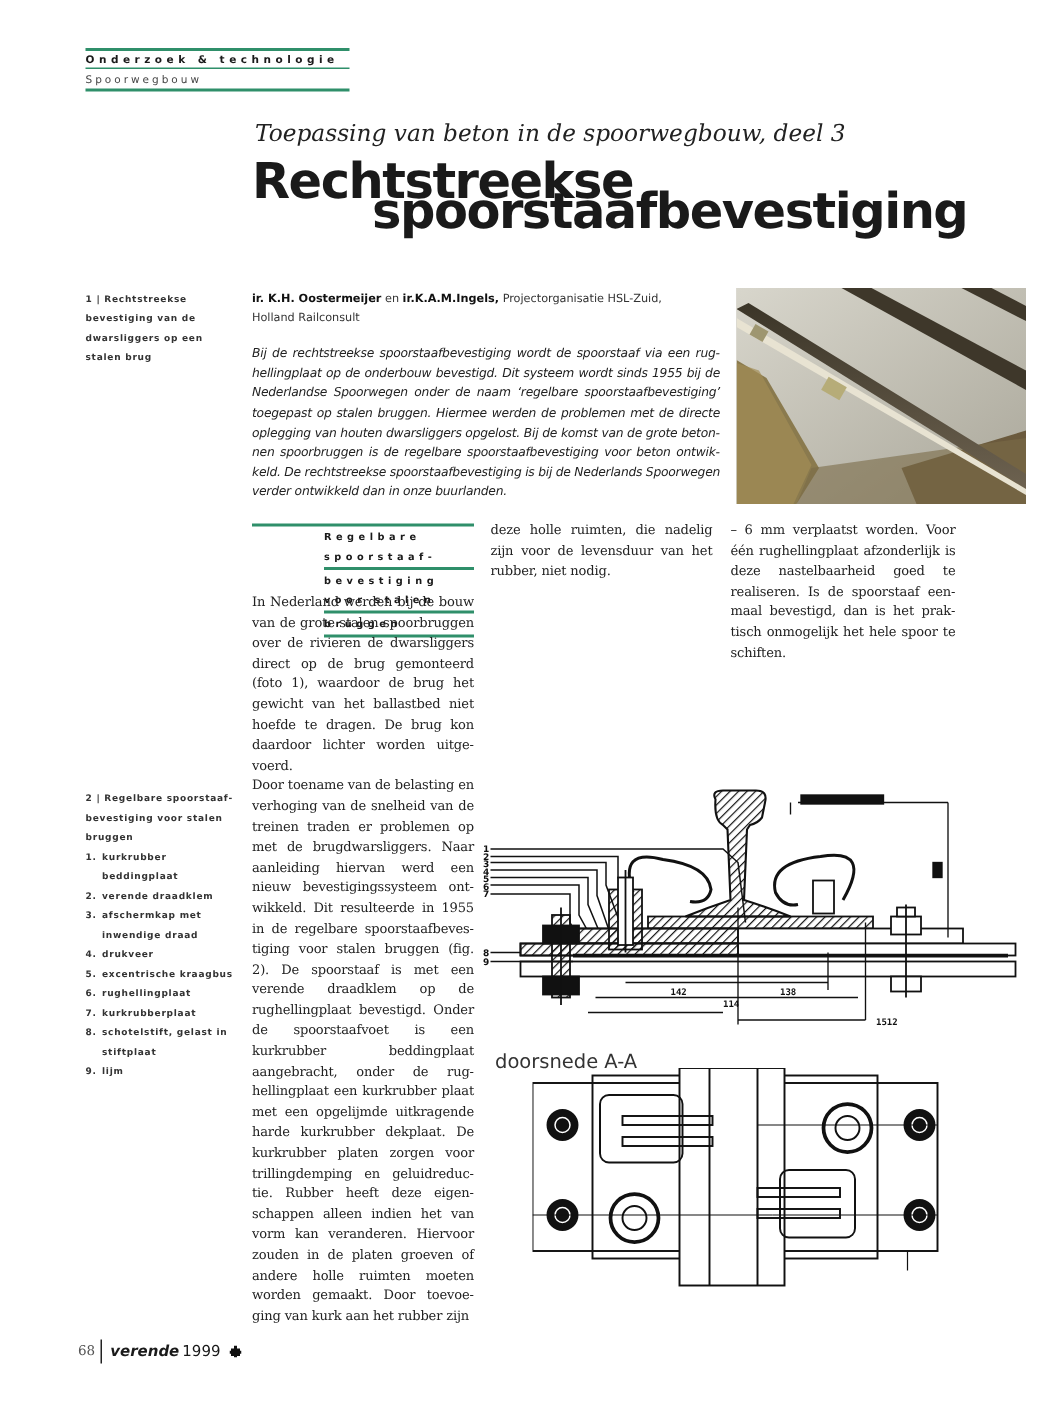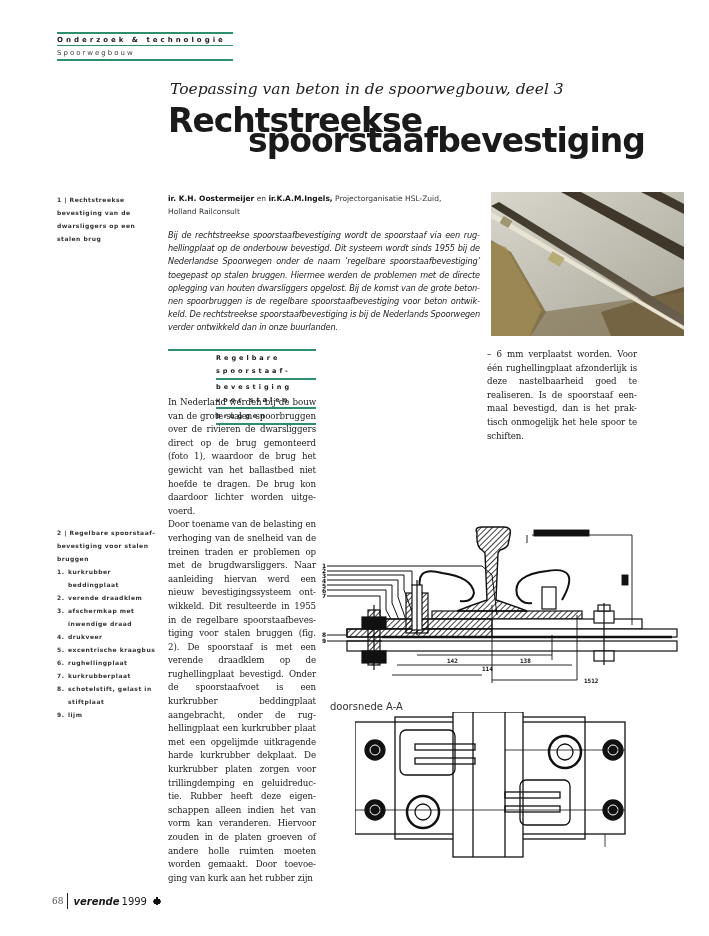--- a/index.html
+++ b/index.html
@@ -25,21 +25,21 @@
     .subhead { left: 168px; top: 349px; width: 148px; font-family: "DejaVu Sans", sans-serif; font-size: 6.5px; font-weight: bold; letter-spacing: 3px; line-height: 13px; }
     .subhead span { display: block; border-bottom: 2px solid #2f8f6a; padding-top: 1px; margin-left: 48px; }
     .col { font-family: "DejaVu Serif", serif; font-size: 8.7px; line-height: 13.6px; text-align: justify; color: #222; letter-spacing: -0.1px; }
     .col p { text-indent: 0; }
     .col1 { left: 168px; top: 396px; width: 148px; }
     .col2 { left: 327px; top: 348px; width: 148px; }
     .col3 { left: 487px; top: 348px; width: 150px; }
     .col3 .gap { height: 13.6px; }
     .drawing1 { left: 322px; top: 505px; width: 362px; height: 190px; }
     .drawing2 { left: 355px; top: 712px; width: 300px; height: 160px; }
-    .sect-label { left: 330px; top: 701px; font-family: "DejaVu Sans", sans-serif; font-size: 10px; color: #333; }
+    .sect-label { left: 330px; top: 701px; font-family: "DejaVu Sans", sans-serif; font-size: 13px; color: #333; }
     .footer { left: 52px; top: 893px; display: flex; align-items: center; font-family: "DejaVu Sans", sans-serif; }
     .footer .pg { font-family: "DejaVu Serif", serif; font-size: 9px; color: #555; padding-right: 4px; border-right: 1px solid #222; line-height: 16px; }
     .footer .mag { font-style: italic; font-weight: bold; font-size: 10px; padding-left: 5px; }
     .footer .yr { font-size: 10px; padding-left: 2px; }
     .footer .logo { margin-left: 6px; width: 8px; height: 8px; }
   </style>
 </head>
 <body>
 
 <div class="rule" style="left:57px; top:32px; width:176px;"></div>
@@ -95,20 +95,21 @@
   <span>Regelbare spoorstaaf-</span>
   <span>bevestiging voor stalen</span>
   <span>bruggen</span>
 </div>
 
 <div class="abs col col1">
   <p>In Nederland werden bij de bouw van de grote stalen spoorbruggen over de rivieren de dwarsliggers direct op de brug gemonteerd (foto 1), waardoor de brug het gewicht van het ballastbed niet hoefde te dragen. De brug kon daardoor lichter worden uitge­voerd.</p>
   <p>Door toename van de belasting en verhoging van de snelheid van de treinen traden er problemen op met de brugdwarsliggers. Naar aanleiding hiervan werd een nieuw bevestigingssysteem ont­wikkeld. Dit resulteerde in 1955 in de regelbare spoorstaafbeves­tiging voor stalen bruggen (fig. 2). De spoorstaaf is met een verende draadklem op de rughellingplaat bevestigd. Onder de spoorstaaf­voet is een kurkrubber bedding­plaat aangebracht, onder de rug­hellingplaat een kurkrubber plaat met een opgelijmde uitkragende harde kurkrubber dekplaat. De kurkrubber platen zorgen voor trillingdemping en geluidreduc­tie. Rubber heeft deze eigen­schappen alleen indien het van vorm kan veranderen. Hiervoor zouden in de platen groeven of andere holle ruimten moeten worden gemaakt. Door toevoe­ging van kurk aan het rubber zijn</p>
 </div>
 <div class="abs col col2">
+  <p>deze holle ruimten, die nadelig zijn voor de levensduur van het rubber, niet nodig.</p>
 </div>
 <div class="abs col col3">
   <p>– 6 mm verplaatst worden. Voor één rughellingplaat afzonderlijk is deze nastelbaarheid goed te realiseren. Is de spoorstaaf een­maal bevestigd, dan is het prak­tisch onmogelijk het hele spoor te schiften.</p>
   <div class="gap"></div>
 </div>
 
 <div class="abs caption caption2">
   <div>2 | Regelbare spoorstaaf­bevestiging voor stalen bruggen</div>
   <ol>
     <li>

